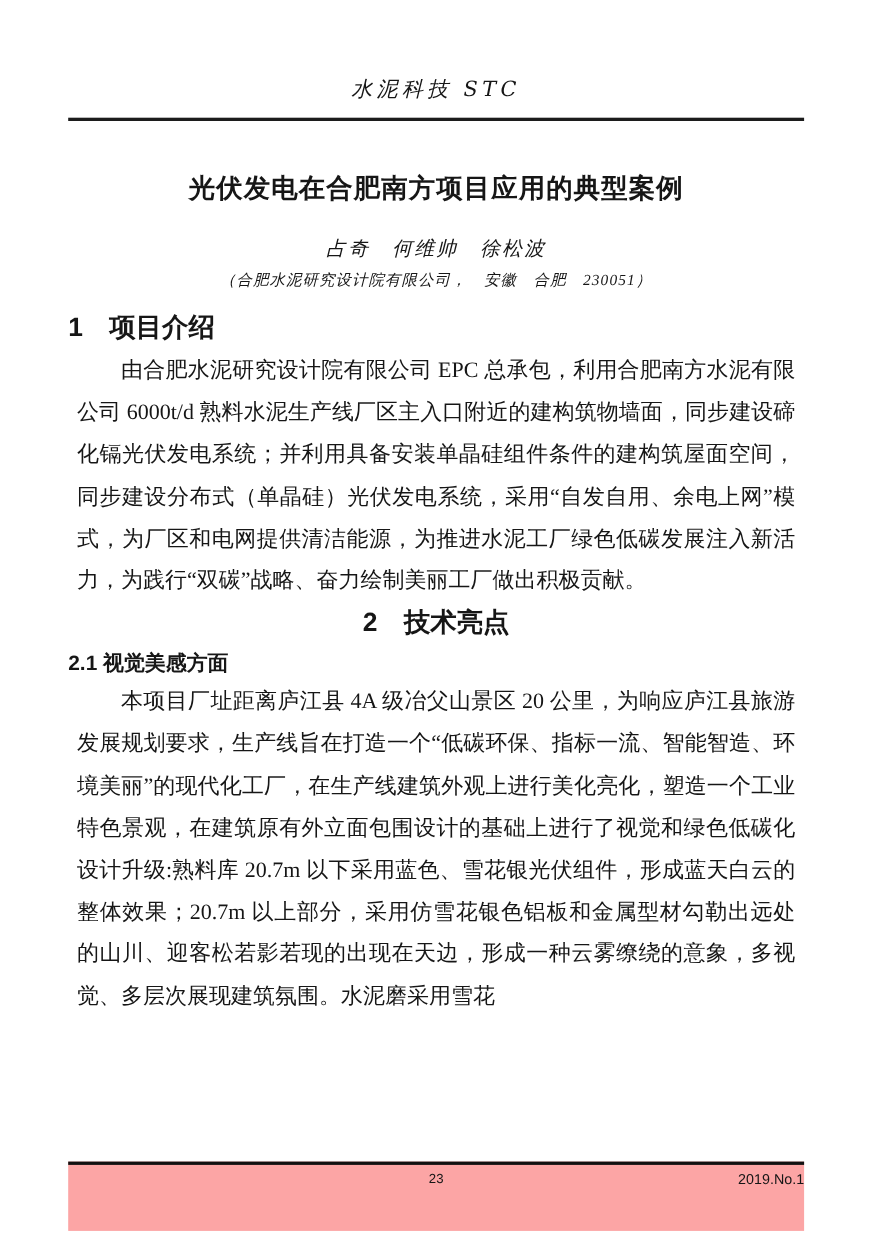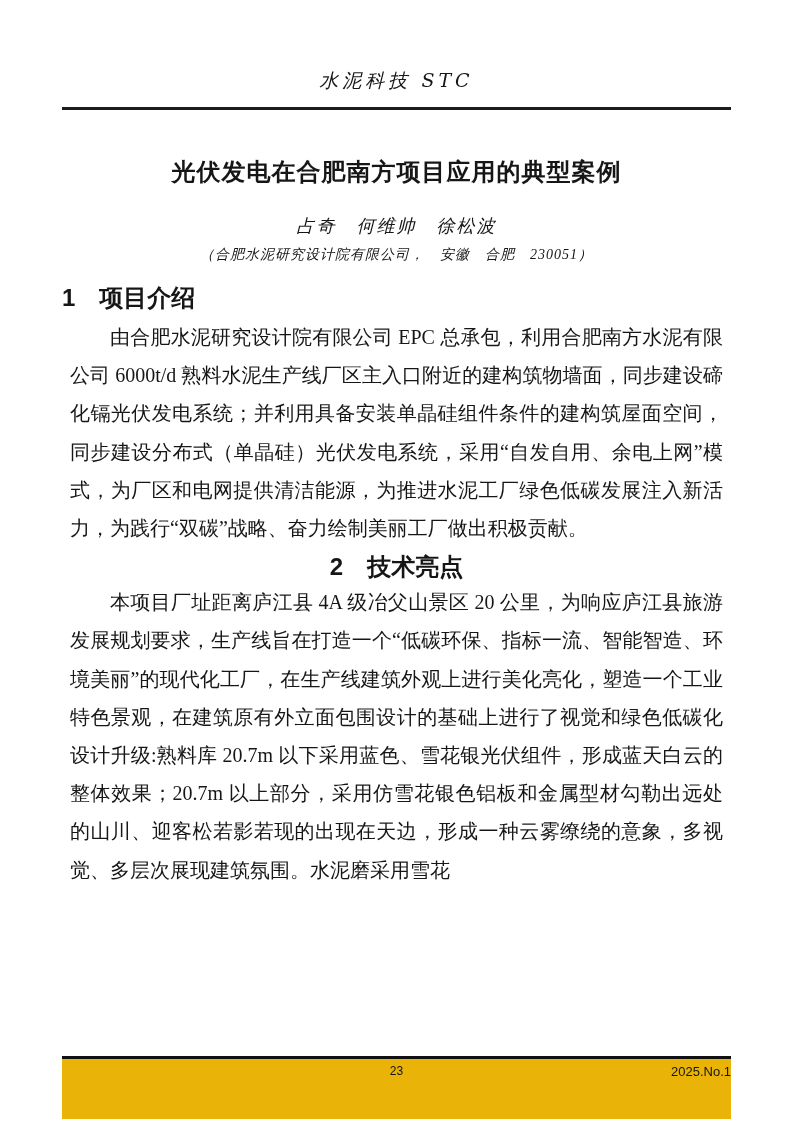--- a/index.html
+++ b/index.html
@@ -80,21 +80,21 @@
     text-indent:2em;
   }
   .body-para.first{margin-top:8px;}
   .body-para.p3{margin-top:4px;}
 
   
   .page-footer{
     position:absolute;
     left:62px;right:62px;top:1056px;
     border-top:3px solid #111;
-    background:#eab308;
+    background:#fca5a5;
     height:60px;
     font-family:"Liberation Sans","DejaVu Sans",sans-serif;
   }
   .page-number{
     position:absolute;
     left:0;right:0;top:5px;
     text-align:center;
     font-size:12px;
   }
   .issue-label{
@@ -119,22 +119,23 @@
 
     <div class="affiliation-line">（合肥水泥研究设计院有限公司，　安徽　合肥　230051）</div>
 
     <h2 class="sec-heading">1　项目介绍</h2>
 
     <p class="body-para first">由合肥水泥研究设计院有限公司 EPC 总承包，利用合肥南方水泥有限公司 6000t/d 熟料水泥生产线厂区主入口附近的建构筑物墙面，同步建设碲化镉光伏发电系统；并利用具备安装单晶硅组件条件的建构筑屋面空间，同步建设分布式（单晶硅）光伏发电系统，采用“自发自用、余电上网”模式，为厂区和电网提供清洁能源，为推进水泥工厂绿色低碳发展注入新活力，为践行“双碳”战略、奋力绘制美丽工厂做出积极贡献。</p>
 
 
     <h2 class="sec-heading tight">2　技术亮点</h2>
 
+    <h3 class="subsec-heading">2.1 视觉美感方面</h3>
 
     <p class="body-para p3">本项目厂址距离庐江县 4A 级冶父山景区 20 公里，为响应庐江县旅游发展规划要求，生产线旨在打造一个“低碳环保、指标一流、智能智造、环境美丽”的现代化工厂，在生产线建筑外观上进行美化亮化，塑造一个工业特色景观，在建筑原有外立面包围设计的基础上进行了视觉和绿色低碳化设计升级:熟料库 20.7m 以下采用蓝色、雪花银光伏组件，形成蓝天白云的整体效果；20.7m 以上部分，采用仿雪花银色铝板和金属型材勾勒出远处的山川、迎客松若影若现的出现在天边，形成一种云雾缭绕的意象，多视觉、多层次展现建筑氛围。水泥磨采用雪花</p>
 
   </div>
 
   <div class="page-footer">
     <span class="page-number">23</span>
-    <span class="issue-label">2025.No.1</span>
+    <span class="issue-label">2019.No.1</span>
   </div>
 </div>
 
 </body></html>

